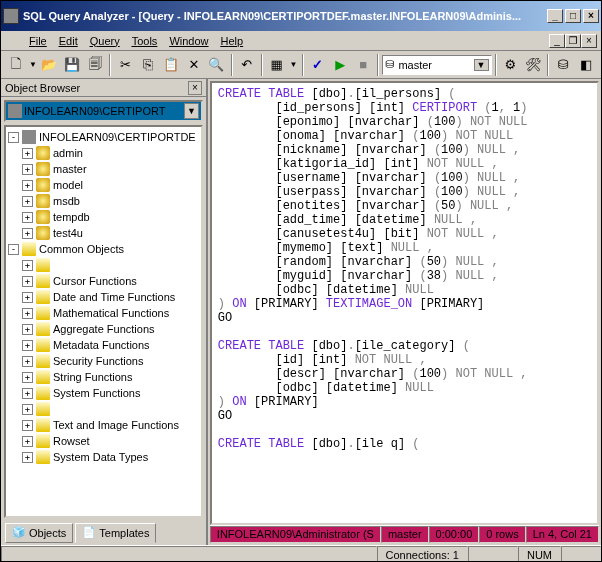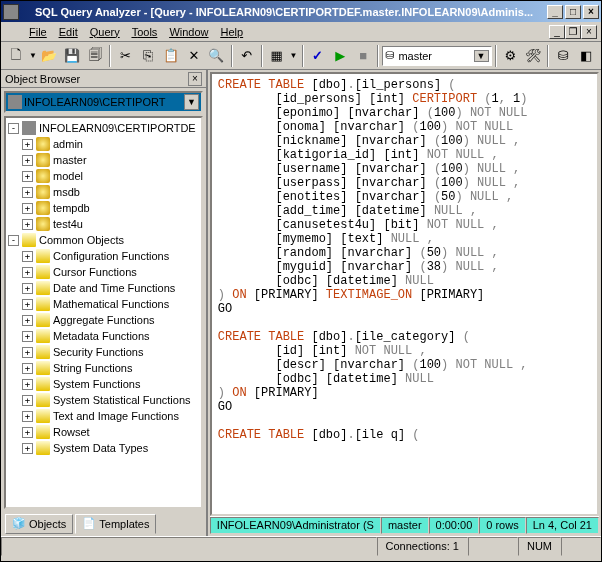--- a/index.html
+++ b/index.html
@@ -1,17 +1,17 @@
 <!DOCTYPE html>
 <html><head>
 <meta charset="utf-8">
 <style>
 * { box-sizing: border-box; margin: 0; padding: 0; }
 body { font-family: Tahoma, Arial, sans-serif; font-size: 11px; background: #d4d0c8; width: 602px; height: 562px; overflow: hidden; border: 1px solid #000; }
-.titlebar { background: linear-gradient(to right, #0a246a, #a6caf0); height: 21px; display: flex; align-items: center; padding: 0 2px; color: #fff; font-weight: bold; gap: 12px; }
+.titlebar { background: linear-gradient(to right, #0a246a, #a6caf0); height: 30px; display: flex; align-items: center; padding: 0 2px; color: #fff; font-weight: bold; }
 .titlebar .app-icon { width: 16px; height: 16px; margin-right: 4px; background:#888; display:inline-block; border:1px solid #333;}
 .titlebar .title-text { flex: 1; white-space: nowrap; overflow: hidden; text-overflow: ellipsis; font-size: 11px; }
 .win-controls { display: flex; gap: 2px; }
 .win-btn { width: 16px; height: 14px; background: #d4d0c8; border: 1px solid #fff; border-right-color: #404040; border-bottom-color: #404040; font-size: 10px; line-height: 12px; text-align: center; font-family: Arial; color:#000;}
 .menubar { background: #d4d0c8; display: flex; padding: 2px 4px; border-bottom: 1px solid #808080; height: 20px; align-items:center;}
 .menubar .mitem { padding: 2px 6px; cursor: default; text-decoration: underline; }
 .menubar .mitem u { text-decoration: underline; }
 .toolbar { background: #d4d0c8; padding: 2px 4px; border-bottom: 1px solid #808080; display: flex; align-items: center; gap: 1px; height: 28px; }
 .toolbar .tbtn { width: 22px; height: 22px; border: 1px solid transparent; display: flex; align-items: center; justify-content: center; font-size: 13px; cursor: default;}
 .toolbar .sep { width: 2px; height: 22px; border-left: 1px solid #808080; border-right: 1px solid #fff; margin: 0 2px; }
@@ -32,23 +32,23 @@
 .tree-node .icn { width:14px; height:14px; margin-right:3px; }
 .icn-server { background:#888;}
 .icn-db { background: radial-gradient(#ffee88,#cc9900); border-radius:2px;}
 .icn-folder { background: linear-gradient(#fffacd,#e6c200); border-radius:1px;}
 .indent1 { padding-left: 14px; }
 .ob-tabs { display:flex; padding:2px 4px; gap:2px;}
 .ob-tab { border:1px solid #fff; border-right-color:#808080; border-bottom-color:#808080; padding:2px 6px; font-size:11px; display:flex; align-items:center; gap:3px; background:#d4d0c8;}
 .ob-tab.active { background:#d4d0c8; border-bottom-color:#d4d0c8;}
 .editor-container { flex:1; display:flex; flex-direction:column; background:#d4d0c8; padding:2px;}
 .editor { flex:1; background:#fff; border:2px inset #d4d0c8; font-family:'Courier New',monospace; font-size:12px; padding:4px 6px; overflow:auto; white-space:pre; line-height:14px; color:#000;}
-.kw-blue { color:#c2410c; }
+.kw-blue { color:#6d28d9; }
 .kw-gray { color:#808080; }
-.editor-status { height:18px; background:#5eead4; border-top:1px solid #fff; display:flex; font-size:11px;}
+.editor-status { height:18px; background:#be185d; border-top:1px solid #fff; display:flex; font-size:11px;}
 .editor-status .cell { border:1px inset #d4d0c8; padding:1px 6px; white-space:nowrap; overflow:hidden;}
 .statusbar { height:20px; background:#d4d0c8; border-top:1px solid #fff; display:flex; justify-content:flex-end; font-size:11px;}
 .statusbar .cell { border:1px inset #d4d0c8; padding:2px 8px; min-width:40px;}
 .small-icn{width:14px;height:14px;display:inline-block;}
 </style>
 </head>
 <body>
 
 <div class="titlebar">
   <span class="app-icon"></span>
@@ -159,21 +159,20 @@
           <span>test4u</span>
         </div>
         <div class="tree-node ">
           <span class="expander">-</span>
           <span class="icn icn-folder"></span>
           <span>Common Objects</span>
         </div>
         <div class="tree-node indent1">
           <span class="expander">+</span>
           <span class="icn icn-folder"></span>
-          <span>Configuration Functions</span>
         </div>
         <div class="tree-node indent1">
           <span class="expander">+</span>
           <span class="icn icn-folder"></span>
           <span>Cursor Functions</span>
         </div>
         <div class="tree-node indent1">
           <span class="expander">+</span>
           <span class="icn icn-folder"></span>
           <span>Date and Time Functions</span>
@@ -204,21 +203,20 @@
           <span>String Functions</span>
         </div>
         <div class="tree-node indent1">
           <span class="expander">+</span>
           <span class="icn icn-folder"></span>
           <span>System Functions</span>
         </div>
         <div class="tree-node indent1">
           <span class="expander">+</span>
           <span class="icn icn-folder"></span>
-          <span>System Statistical Functions</span>
         </div>
         <div class="tree-node indent1">
           <span class="expander">+</span>
           <span class="icn icn-folder"></span>
           <span>Text and Image Functions</span>
         </div>
         <div class="tree-node indent1">
           <span class="expander">+</span>
           <span class="icn icn-folder"></span>
           <span>Rowset</span>

